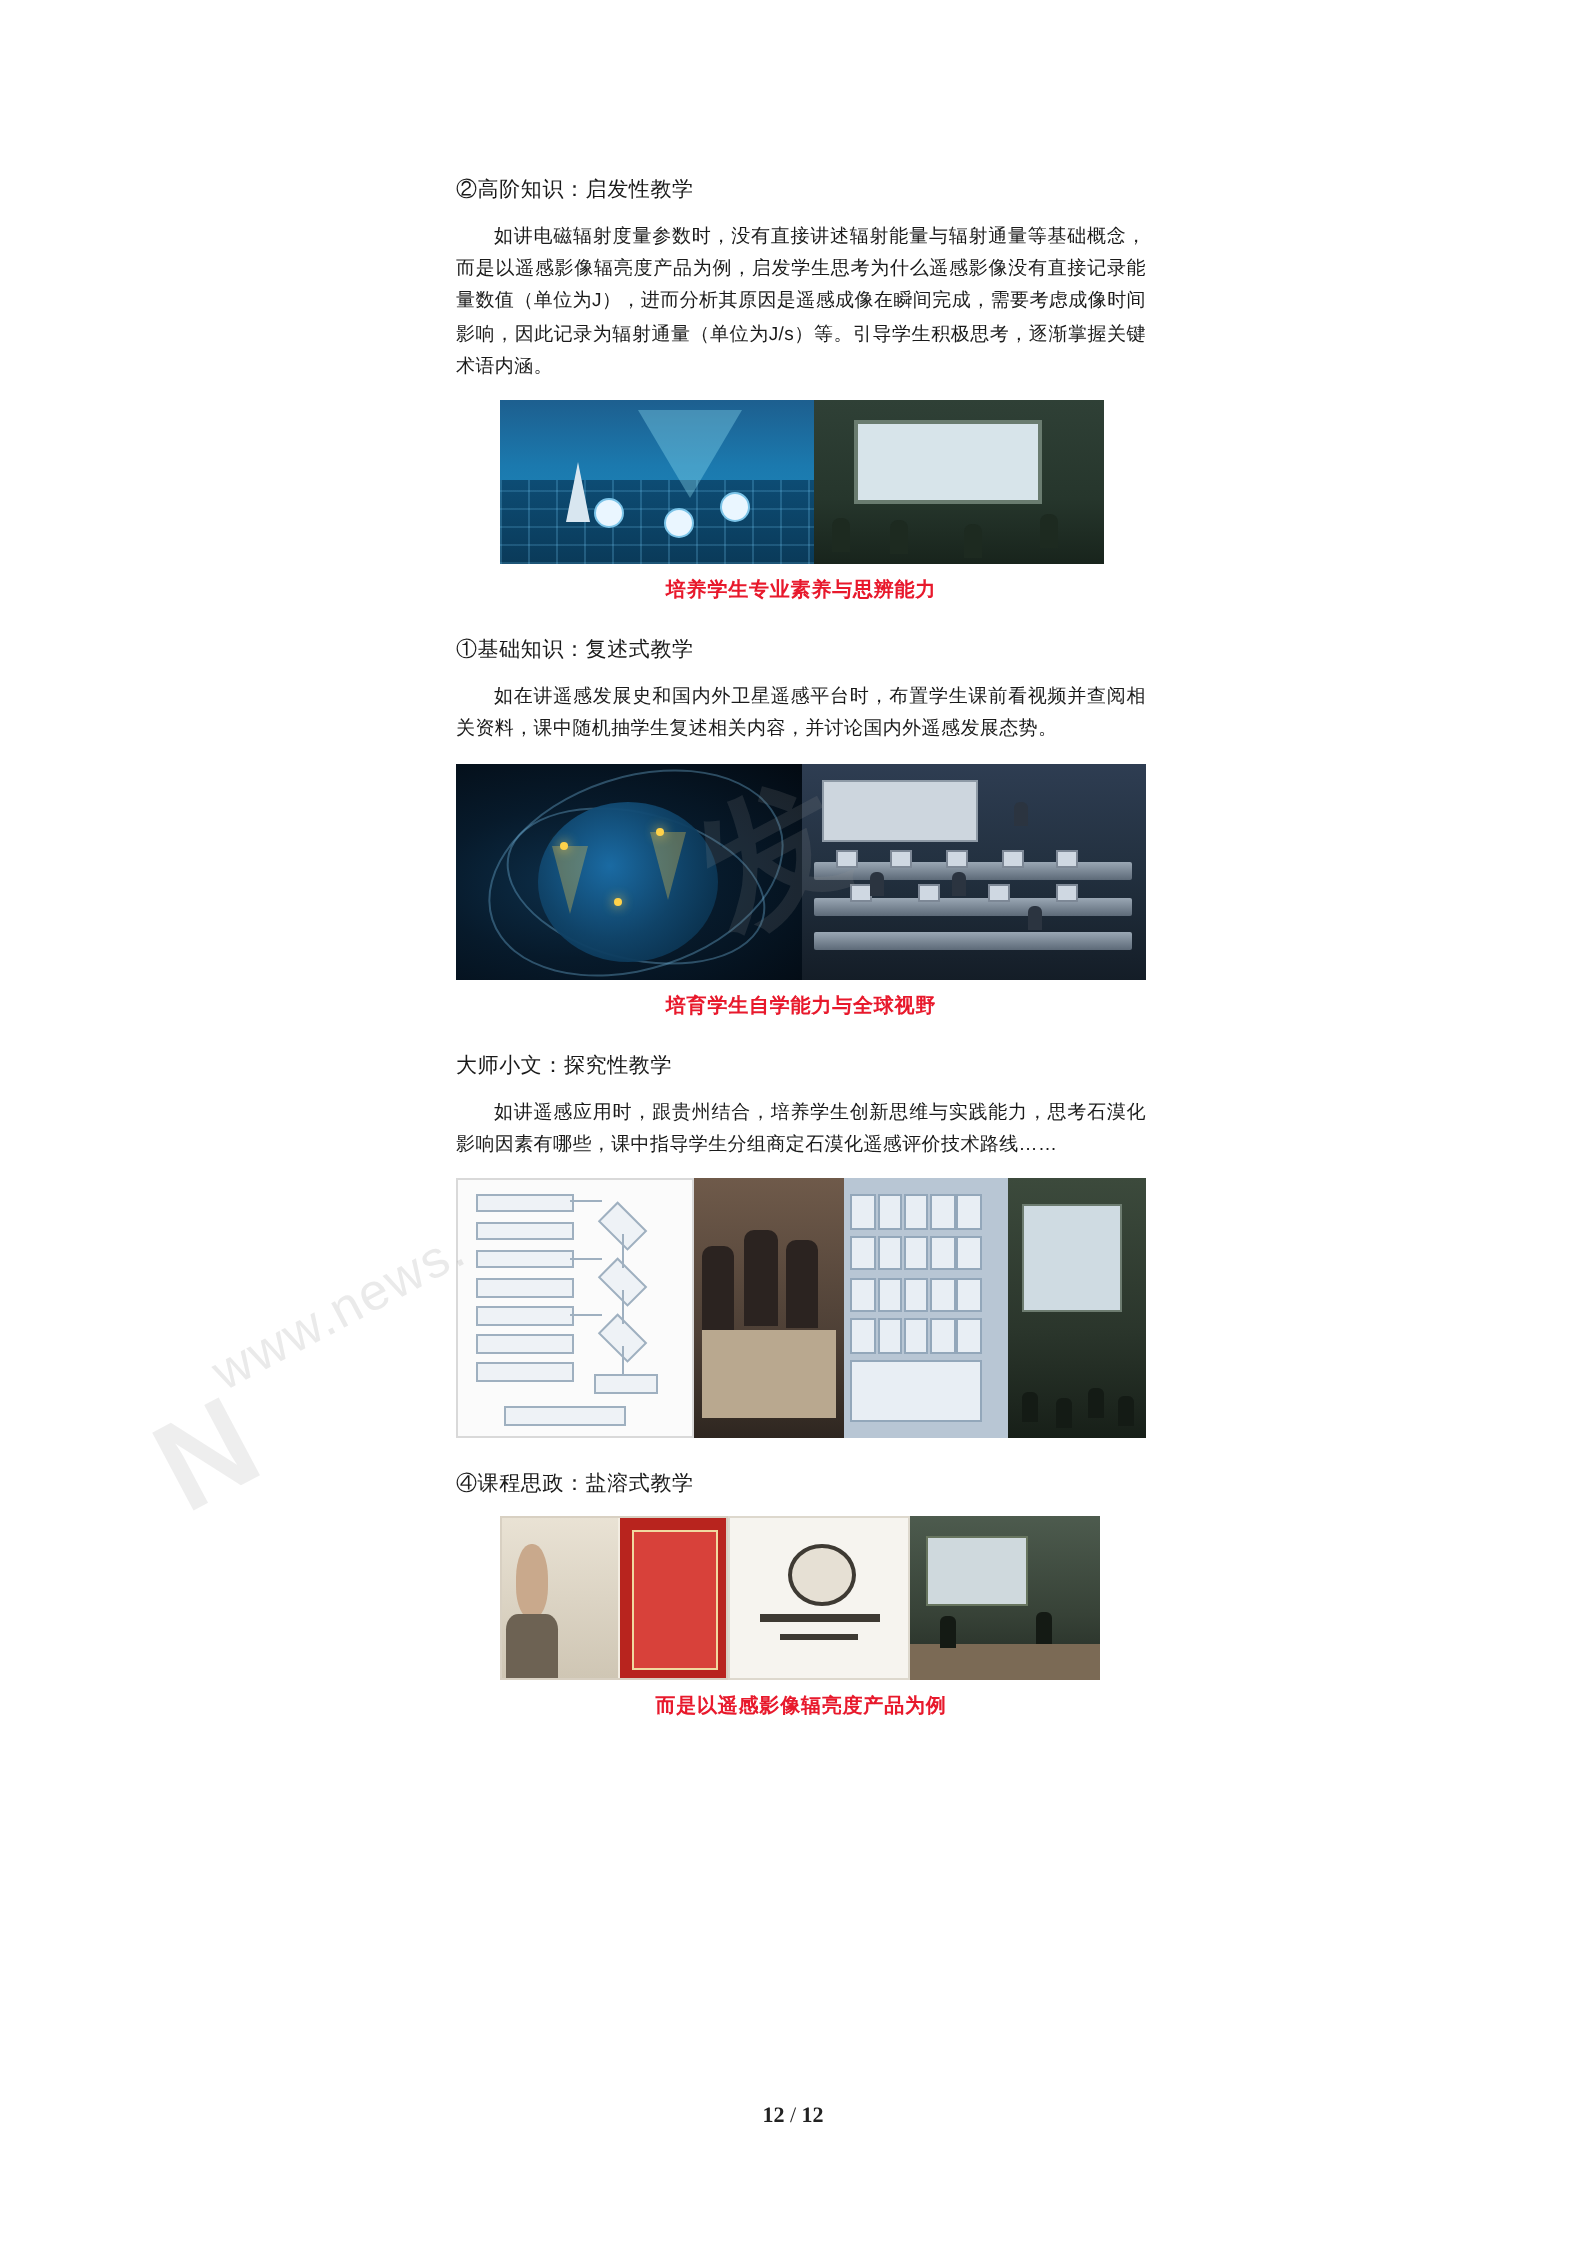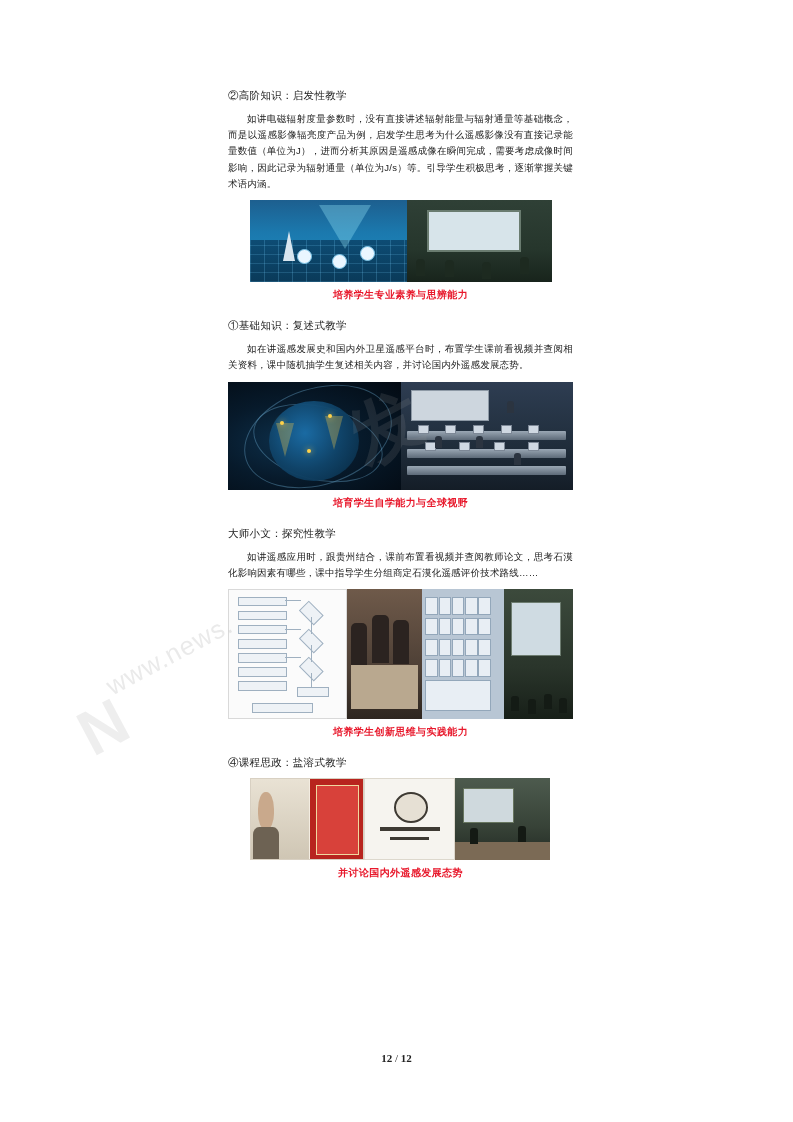--- a/index.html
+++ b/index.html
@@ -381,21 +381,21 @@
           <div class="person" style="left:20%;top:50%"></div>
           <div class="person" style="left:44%;top:50%"></div>
           <div class="person" style="left:66%;top:66%"></div>
         </div>
       </div>
       <p class="caption">培育学生自学能力与全球视野</p>
     </div>
 
     <div class="block">
       <p class="sec-title">大师小文：探究性教学</p>
-      <p class="para">如讲遥感应用时，跟贵州结合，课前布置看视频并查阅教师论文，思考石漠化影响因素有哪些，课中指导学生分组商定石漠化遥感评价技术路线……</p>
+      <p class="para">如讲遥感应用时，跟贵州结合，培养学生创新思维与实践能力，思考石漠化影响因素有哪些，课中指导学生分组商定石漠化遥感评价技术路线……</p>
 
       <div class="figure f3">
         <div class="imgcell c1">
           <div class="node" style="left:8%;top:5%;width:40%;height:6%"></div>
           <div class="node" style="left:8%;top:16%;width:40%;height:6%"></div>
           <div class="node" style="left:8%;top:27%;width:40%;height:6%"></div>
           <div class="node" style="left:8%;top:38%;width:40%;height:6%"></div>
           <div class="node" style="left:8%;top:49%;width:40%;height:6%"></div>
           <div class="node" style="left:8%;top:60%;width:40%;height:6%"></div>
           <div class="node" style="left:8%;top:71%;width:40%;height:6%"></div>
@@ -441,21 +441,20 @@
           <div class="cell" style="left:4%;top:70%;width:77%;height:22%"></div>
         </div>
         <div class="imgcell c4">
           <div class="scr"></div>
           <div class="pp" style="left:10%;bottom:6%"></div>
           <div class="pp" style="left:34%;bottom:4%"></div>
           <div class="pp" style="left:58%;bottom:8%"></div>
           <div class="pp" style="left:80%;bottom:5%"></div>
         </div>
       </div>
-      <p class="caption">培养学生创新思维与实践能力</p>
     </div>
 
     <div class="block">
       <p class="sec-title">④课程思政：盐溶式教学</p>
 
       <div class="figure f4">
         <div class="imgcell p1">
           <div class="half-l">
             <div class="face"></div>
             <div class="body"></div>
@@ -469,21 +468,21 @@
           <div class="tline" style="top:60%"></div>
           <div class="tline" style="top:72%;left:28%;width:44%;height:3px"></div>
         </div>
         <div class="imgcell p3">
           <div class="scr"></div>
           <div class="tbl"></div>
           <div class="pp" style="left:66%;bottom:22%"></div>
           <div class="pp" style="left:16%;bottom:20%"></div>
         </div>
       </div>
-      <p class="caption">并讨论国内外遥感发展态势</p>
+      <p class="caption">而是以遥感影像辐亮度产品为例</p>
     </div>
 
   </div>
 
   <div class="footer">
     <b>12</b>
     <span>/</span>
     <b>12</b>
   </div>
 

